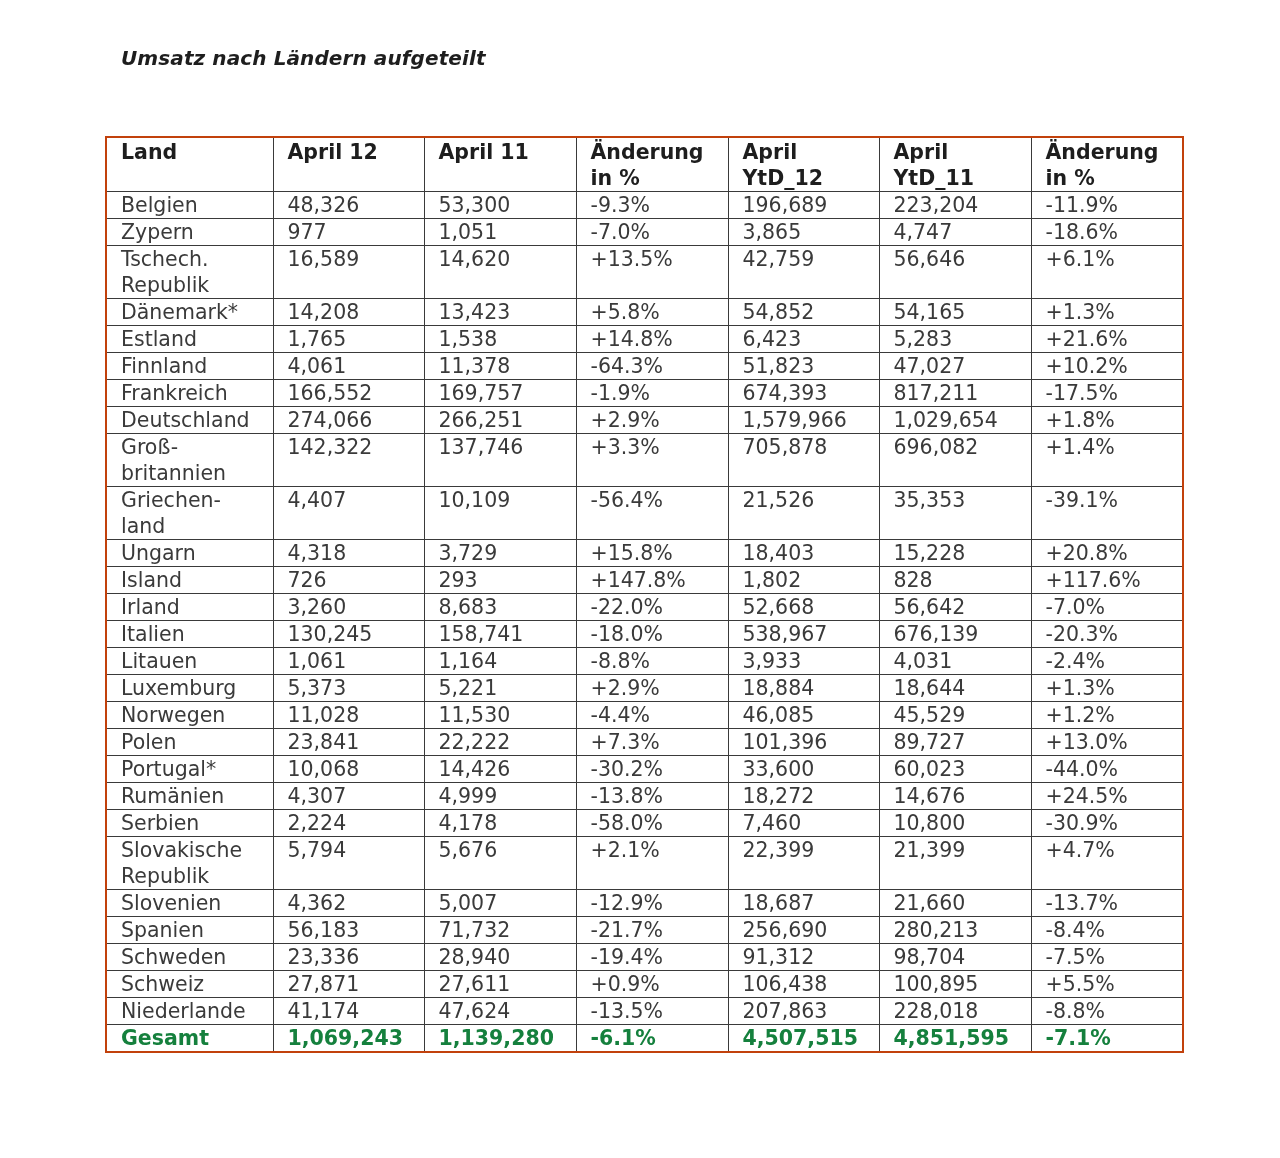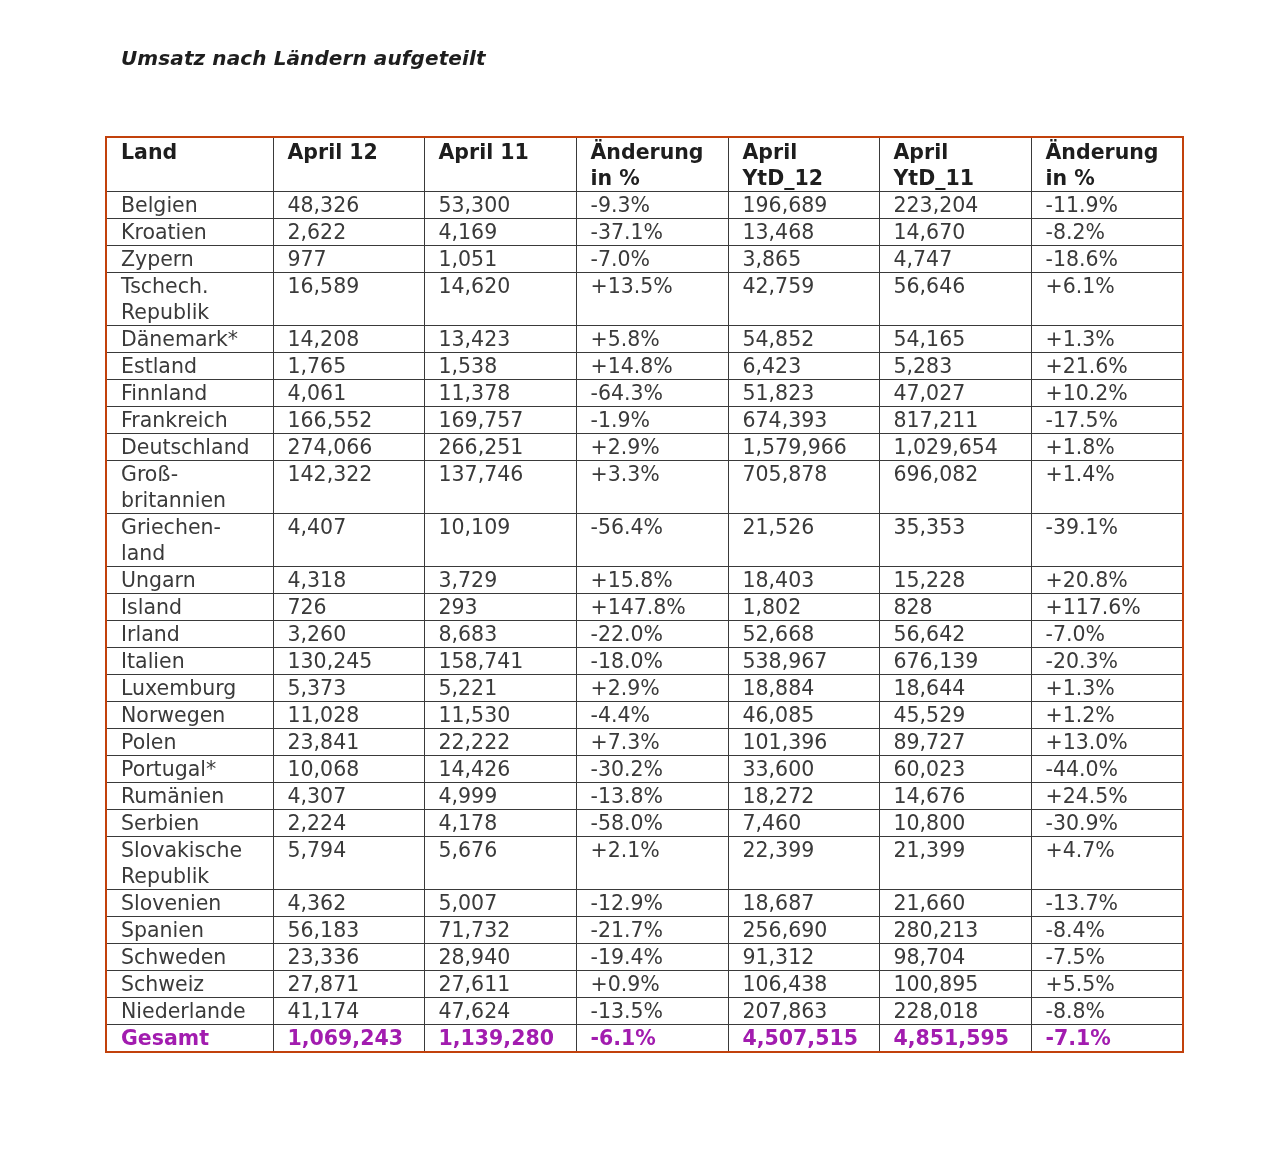--- a/index.html
+++ b/index.html
@@ -38,21 +38,21 @@
       line-height: 26px;
       white-space: pre-line;
       overflow: hidden;
     }
     table.sales th {
       font-weight: bold; color: #1e1e1e;
       height: 52px;
       padding-top: 1px;
     }
     table.sales td { color: #3a3a3a; height: 26px; }
-    table.sales tr.total td { font-weight: bold; color: #a21caf; }
+    table.sales tr.total td { font-weight: bold; color: #15803d; }
   </style>
 </head>
 <body>
 
 <div class="title">Umsatz nach Ländern aufgeteilt</div>
 
 <table class="sales">
   <colgroup>
     <col class="c0">
       <col class="c1">
@@ -81,29 +81,20 @@
       <tr>
         <td>Belgien</td>
         <td>48,326</td>
         <td>53,300</td>
         <td>-9.3%</td>
         <td>196,689</td>
         <td>223,204</td>
         <td>-11.9%</td>
       </tr>
       <tr>
-        <td>Kroatien</td>
-        <td>2,622</td>
-        <td>4,169</td>
-        <td>-37.1%</td>
-        <td>13,468</td>
-        <td>14,670</td>
-        <td>-8.2%</td>
-      </tr>
-      <tr>
         <td>Zypern</td>
         <td>977</td>
         <td>1,051</td>
         <td>-7.0%</td>
         <td>3,865</td>
         <td>4,747</td>
         <td>-18.6%</td>
       </tr>
       <tr>
         <td>Tschech.
@@ -210,20 +201,29 @@
       <tr>
         <td>Italien</td>
         <td>130,245</td>
         <td>158,741</td>
         <td>-18.0%</td>
         <td>538,967</td>
         <td>676,139</td>
         <td>-20.3%</td>
       </tr>
       <tr>
+        <td>Litauen</td>
+        <td>1,061</td>
+        <td>1,164</td>
+        <td>-8.8%</td>
+        <td>3,933</td>
+        <td>4,031</td>
+        <td>-2.4%</td>
+      </tr>
+      <tr>
         <td>Luxemburg</td>
         <td>5,373</td>
         <td>5,221</td>
         <td>+2.9%</td>
         <td>18,884</td>
         <td>18,644</td>
         <td>+1.3%</td>
       </tr>
       <tr>
         <td>Norwegen</td>

